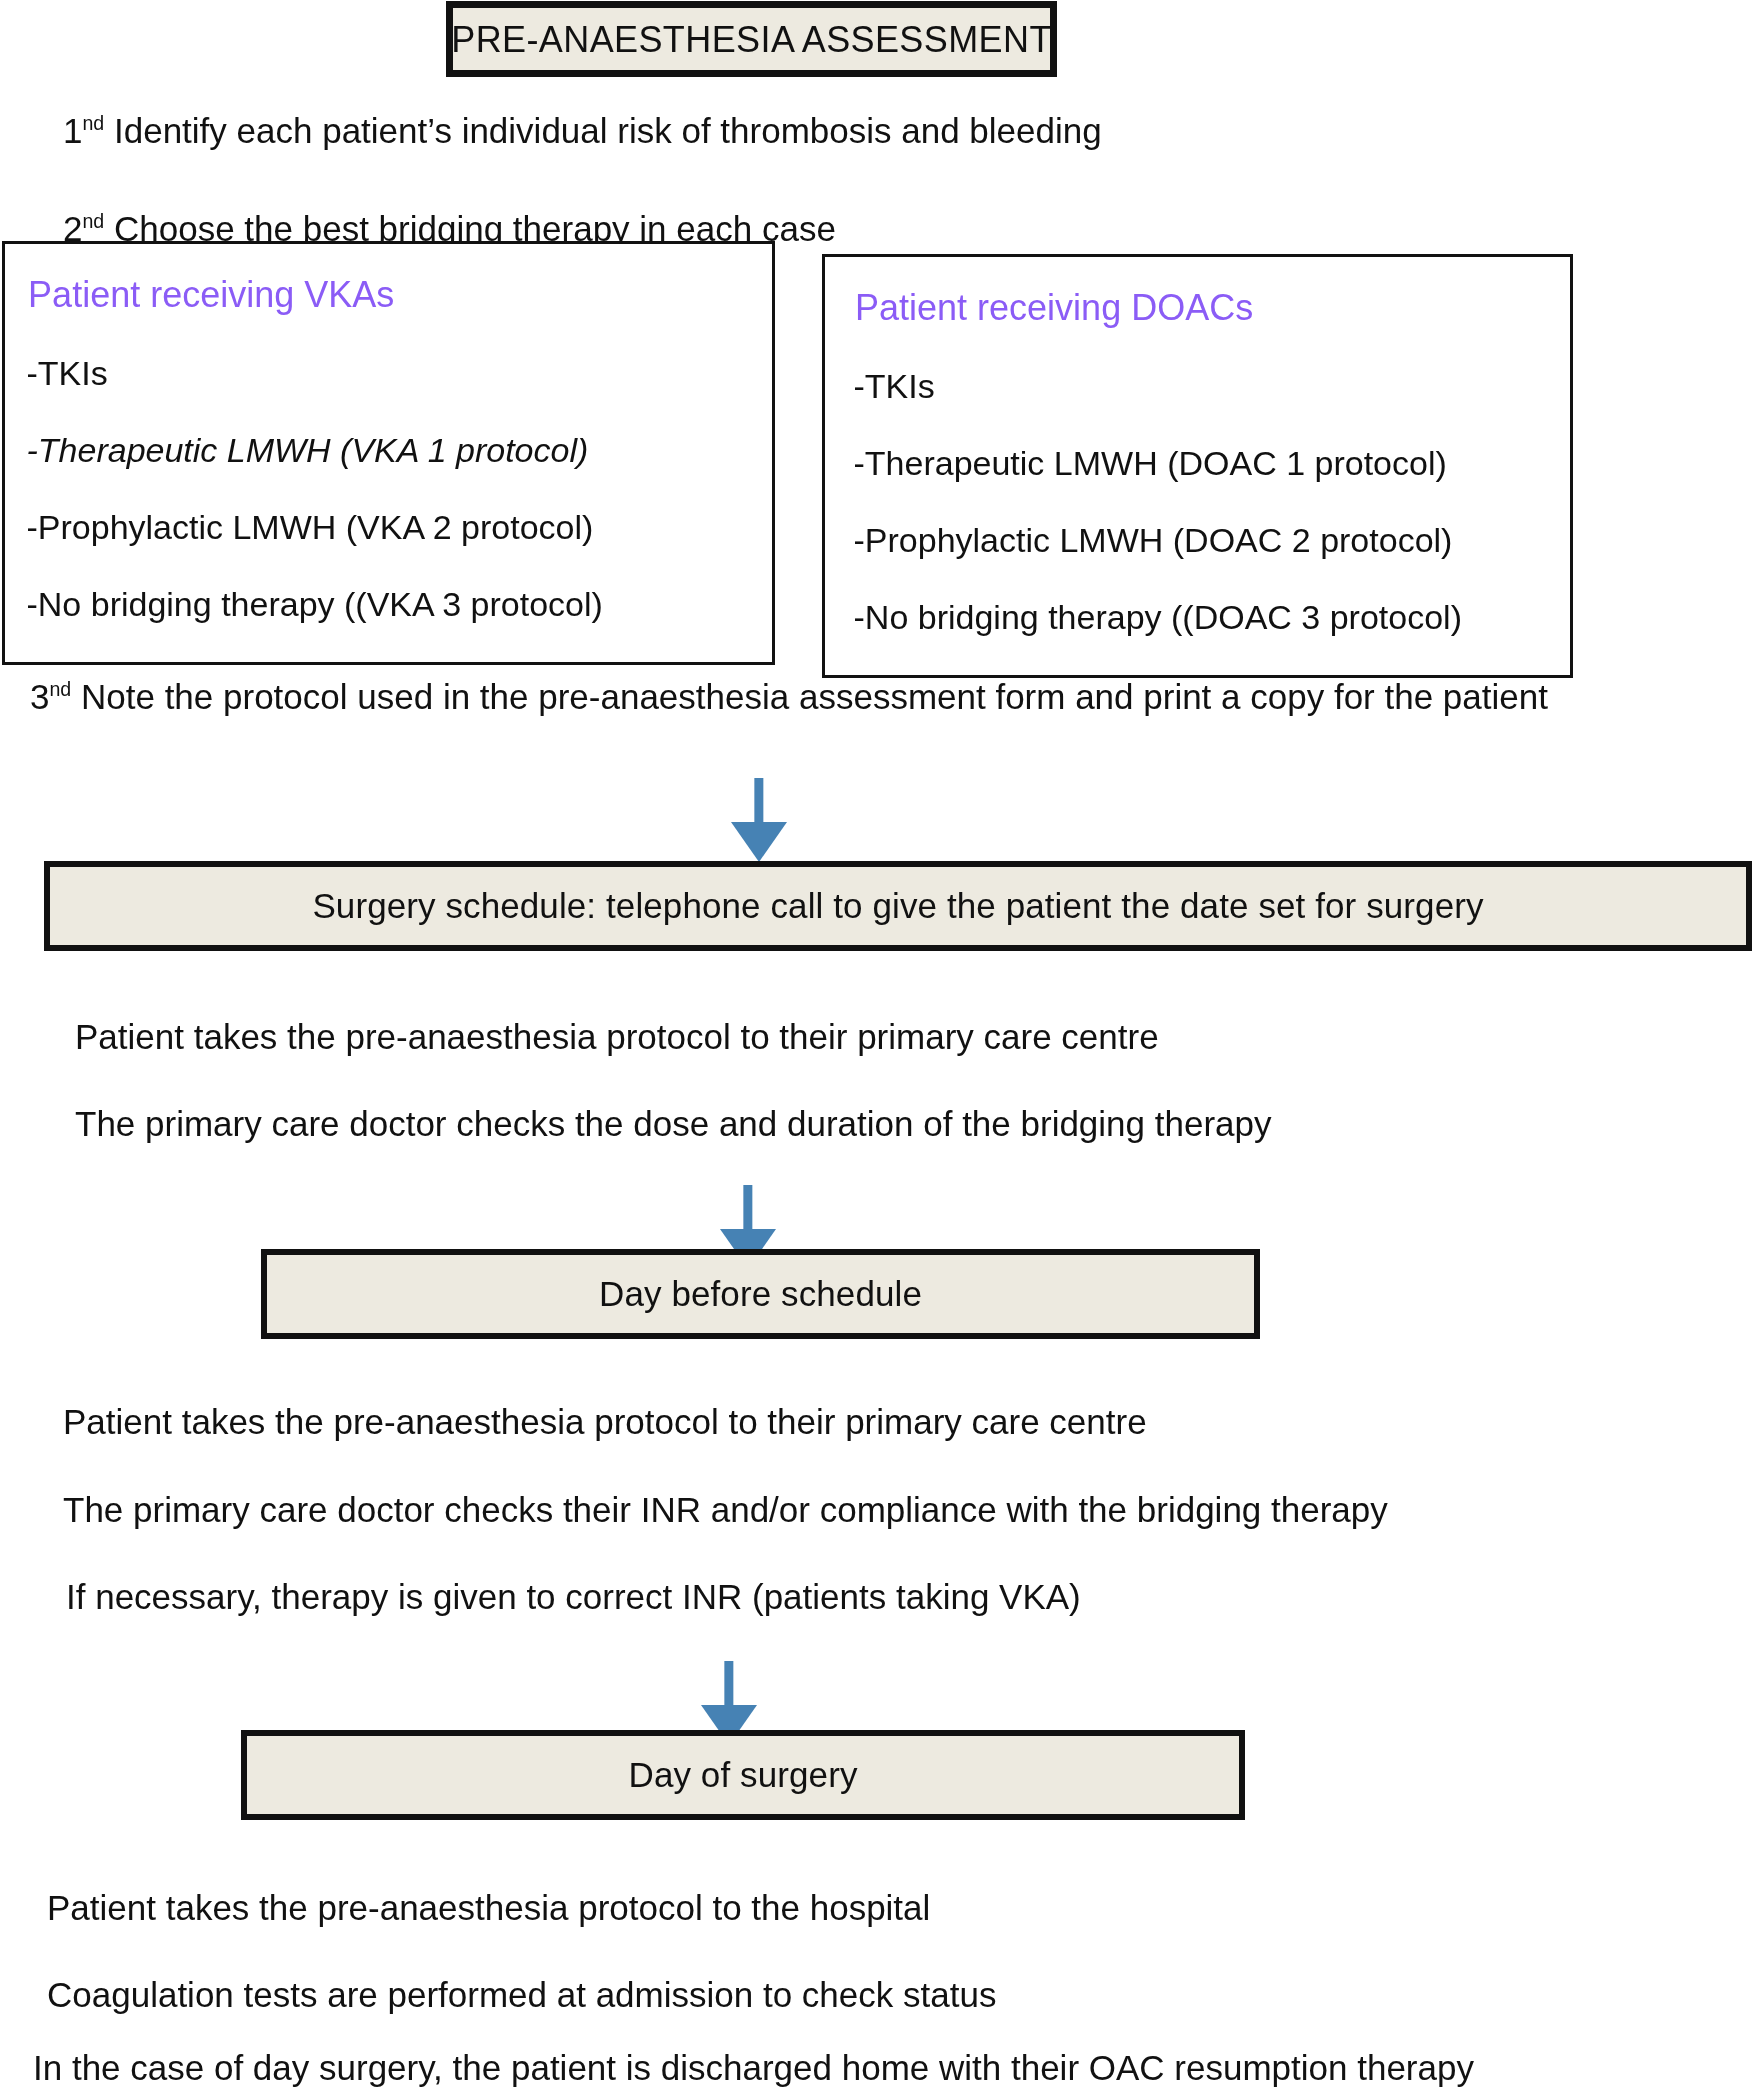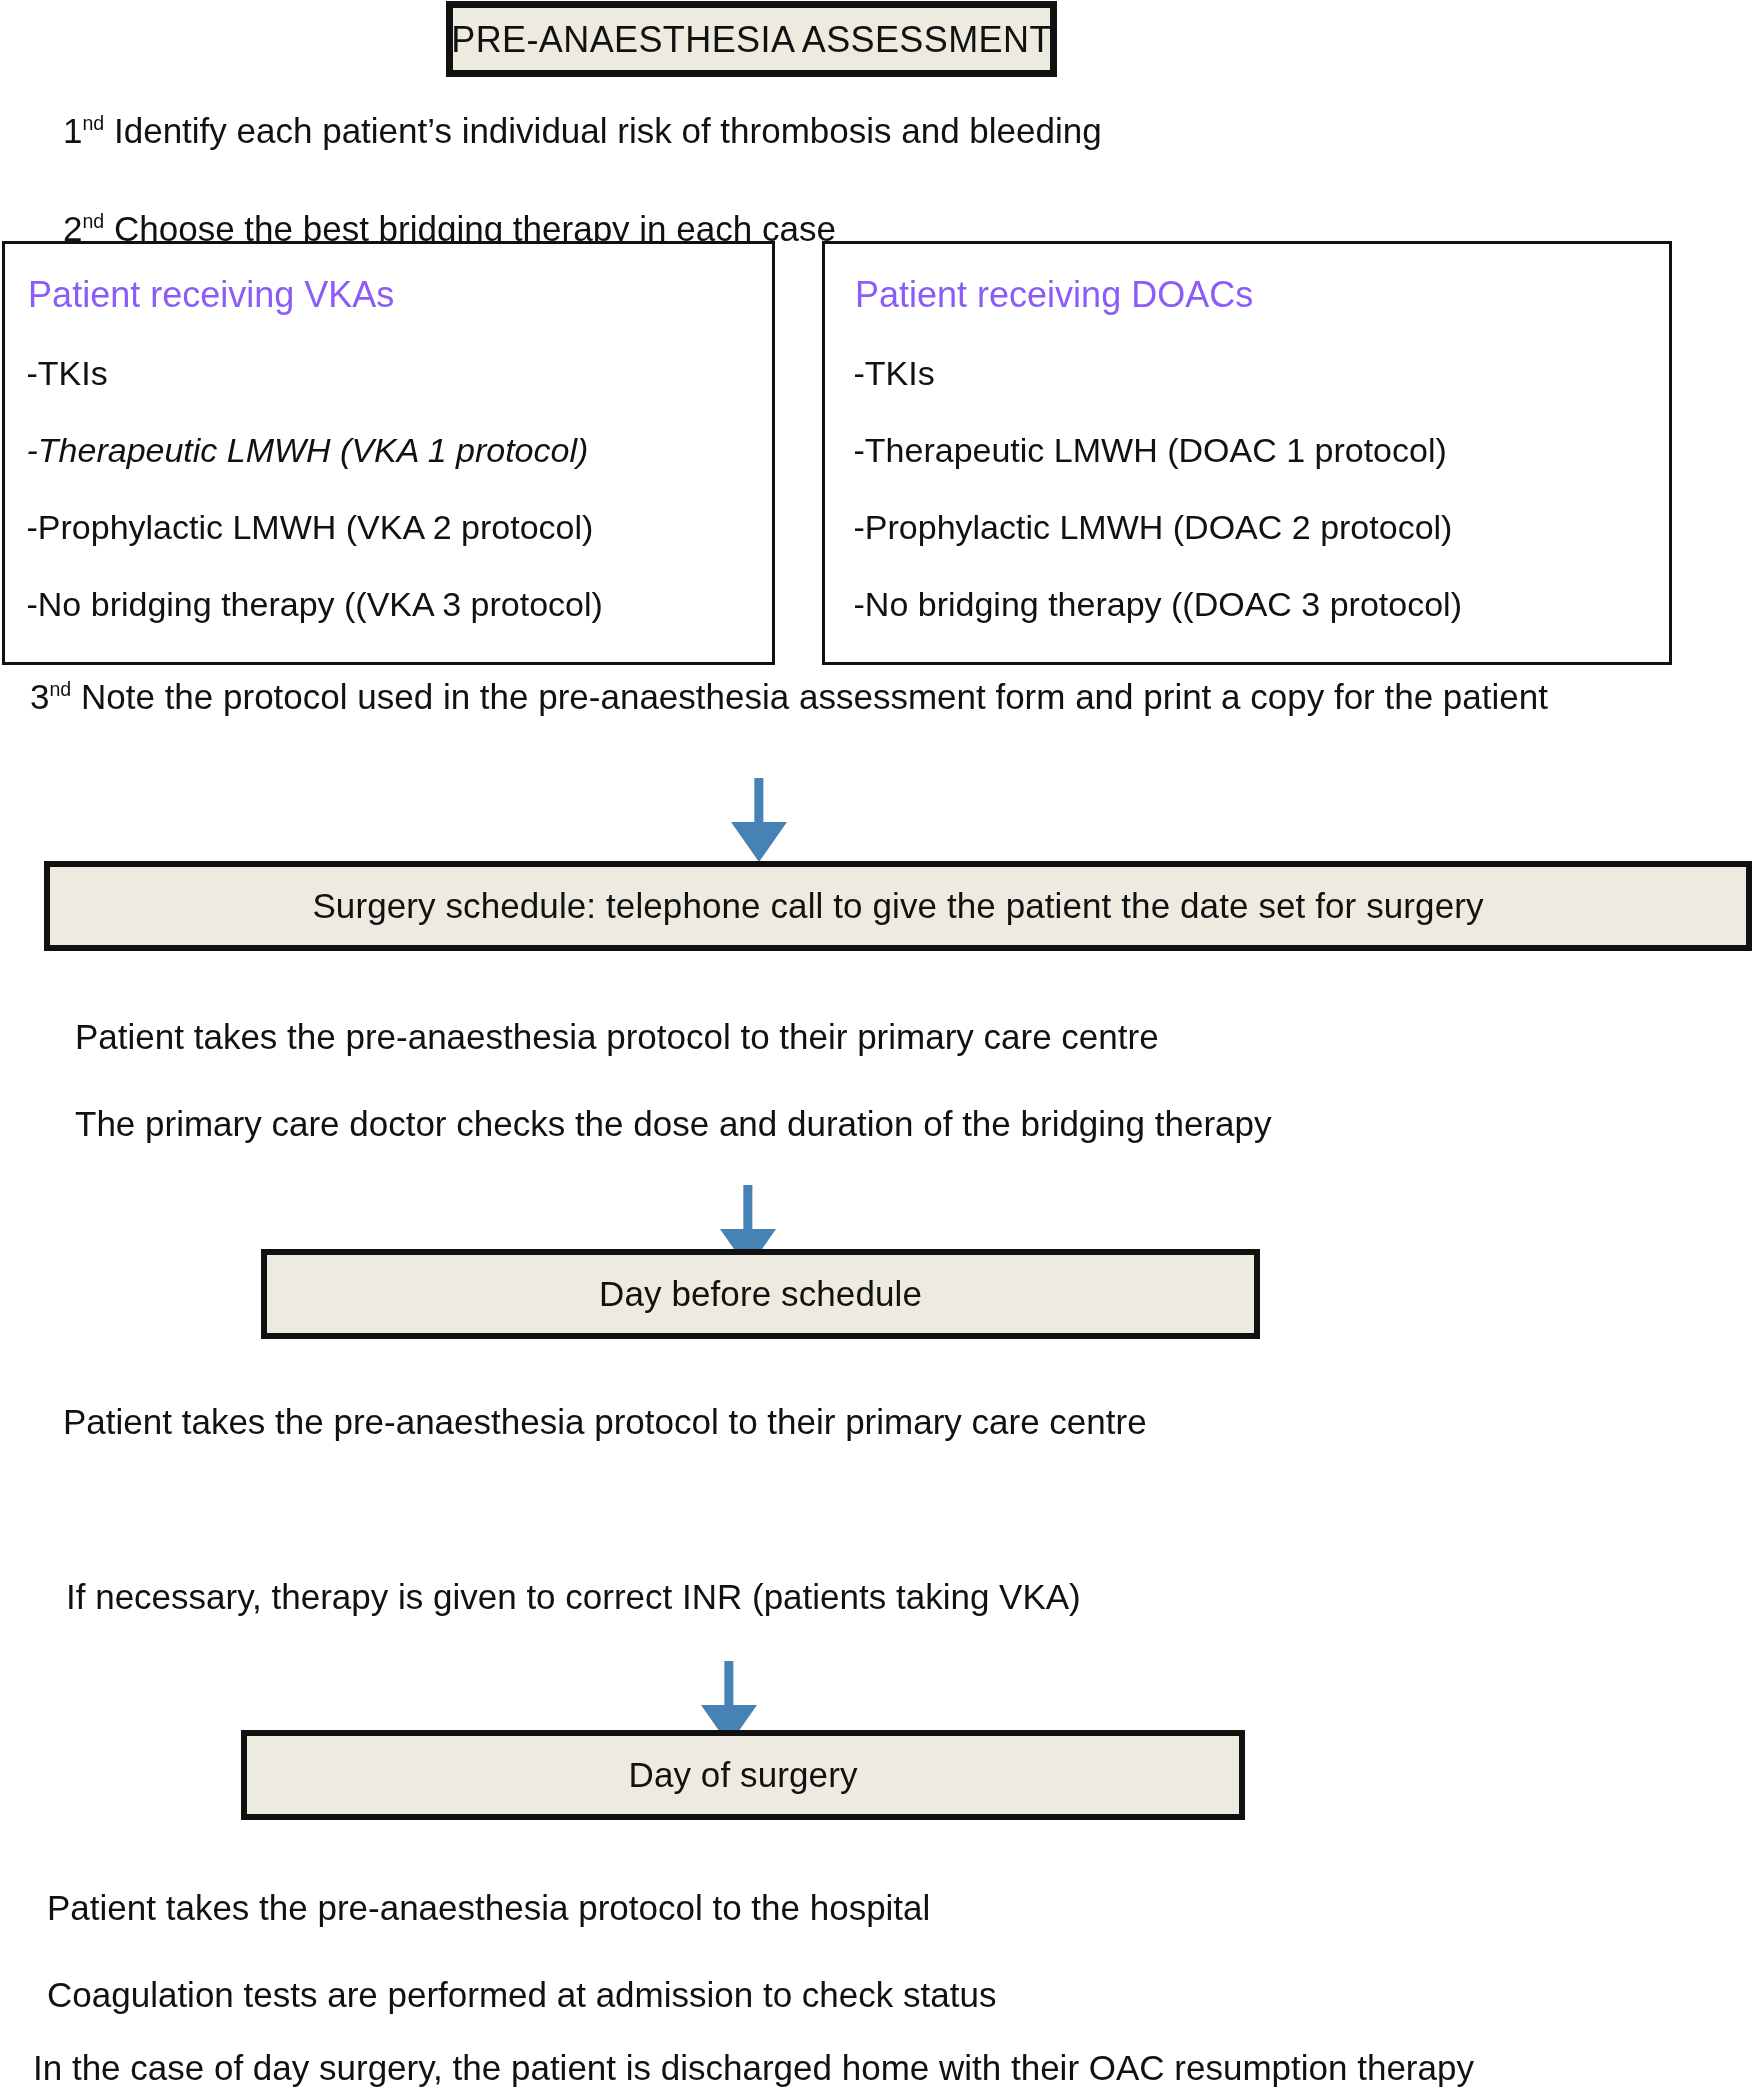--- a/index.html
+++ b/index.html
@@ -119,21 +119,21 @@
   </div>
 
   <div class="outlinebox" id="vka-box" style="left:2.1px; top:241px; width:773px; height:424px;">
     <div class="grouptitle" style="left:23px; top:30px;">Patient receiving VKAs</div>
     <div class="bullet" style="left:21.4px; top:110px;">-TKIs</div>
     <div class="bullet" style="left:21.4px; top:187px;font-style:italic;">-Therapeutic LMWH (VKA 1 protocol)</div>
     <div class="bullet" style="left:21.4px; top:264px;">-Prophylactic LMWH (VKA 2 protocol)</div>
     <div class="bullet" style="left:21.4px; top:341px;">-No bridging therapy ((VKA 3 protocol)</div>
   </div>
 
-  <div class="outlinebox" id="doac-box" style="left:822px; top:241px; width:850px; height:424px;">
+  <div class="outlinebox" id="doac-box" style="left:822px; top:254px; width:751px; height:424px;">
     <div class="grouptitle" style="left:30px; top:30px;">Patient receiving DOACs</div>
     <div class="bullet" style="left:28.5px; top:110px;">-TKIs</div>
     <div class="bullet" style="left:28.5px; top:187px;">-Therapeutic LMWH (DOAC 1 protocol)</div>
     <div class="bullet" style="left:28.5px; top:264px;">-Prophylactic LMWH (DOAC 2 protocol)</div>
     <div class="bullet" style="left:28.5px; top:341px;">-No bridging therapy ((DOAC 3 protocol)</div>
   </div>
 
   <div class="steptext" style="left:30px; top:679px;">
     <span>3</span><sup>nd</sup><span> Note the protocol used in the pre-anaesthesia assessment form and print a copy for the patient</span>
   </div>
@@ -153,20 +153,21 @@
   <div class="arrow" style="left:748px; top:1185px; height:83px;">
     <div class="shaft" style="height:51px;"></div>
     <div class="head" style="top:44px;"></div>
   </div>
 
   <div class="fillbox" id="day-before-box" style="left:261px; top:1249px; width:999px; height:90px;">
     <span class="boxlabel">Day before schedule</span>
   </div>
 
   <div class="steptext" style="left:63px; top:1404px;">Patient takes the pre-anaesthesia protocol to their primary care centre</div>
+  <div class="steptext" style="left:63px; top:1492px;">The primary care doctor checks their INR and/or compliance with the bridging therapy</div>
   <div class="steptext" style="left:66px; top:1579px;">If necessary, therapy is given to correct INR (patients taking VKA)</div>
 
   <div class="arrow" style="left:729px; top:1661px; height:83px;">
     <div class="shaft" style="height:51px;"></div>
     <div class="head" style="top:44px;"></div>
   </div>
 
   <div class="fillbox" id="day-of-box" style="left:241px; top:1730px; width:1004px; height:90px;">
     <span class="boxlabel">Day of surgery</span>
   </div>

